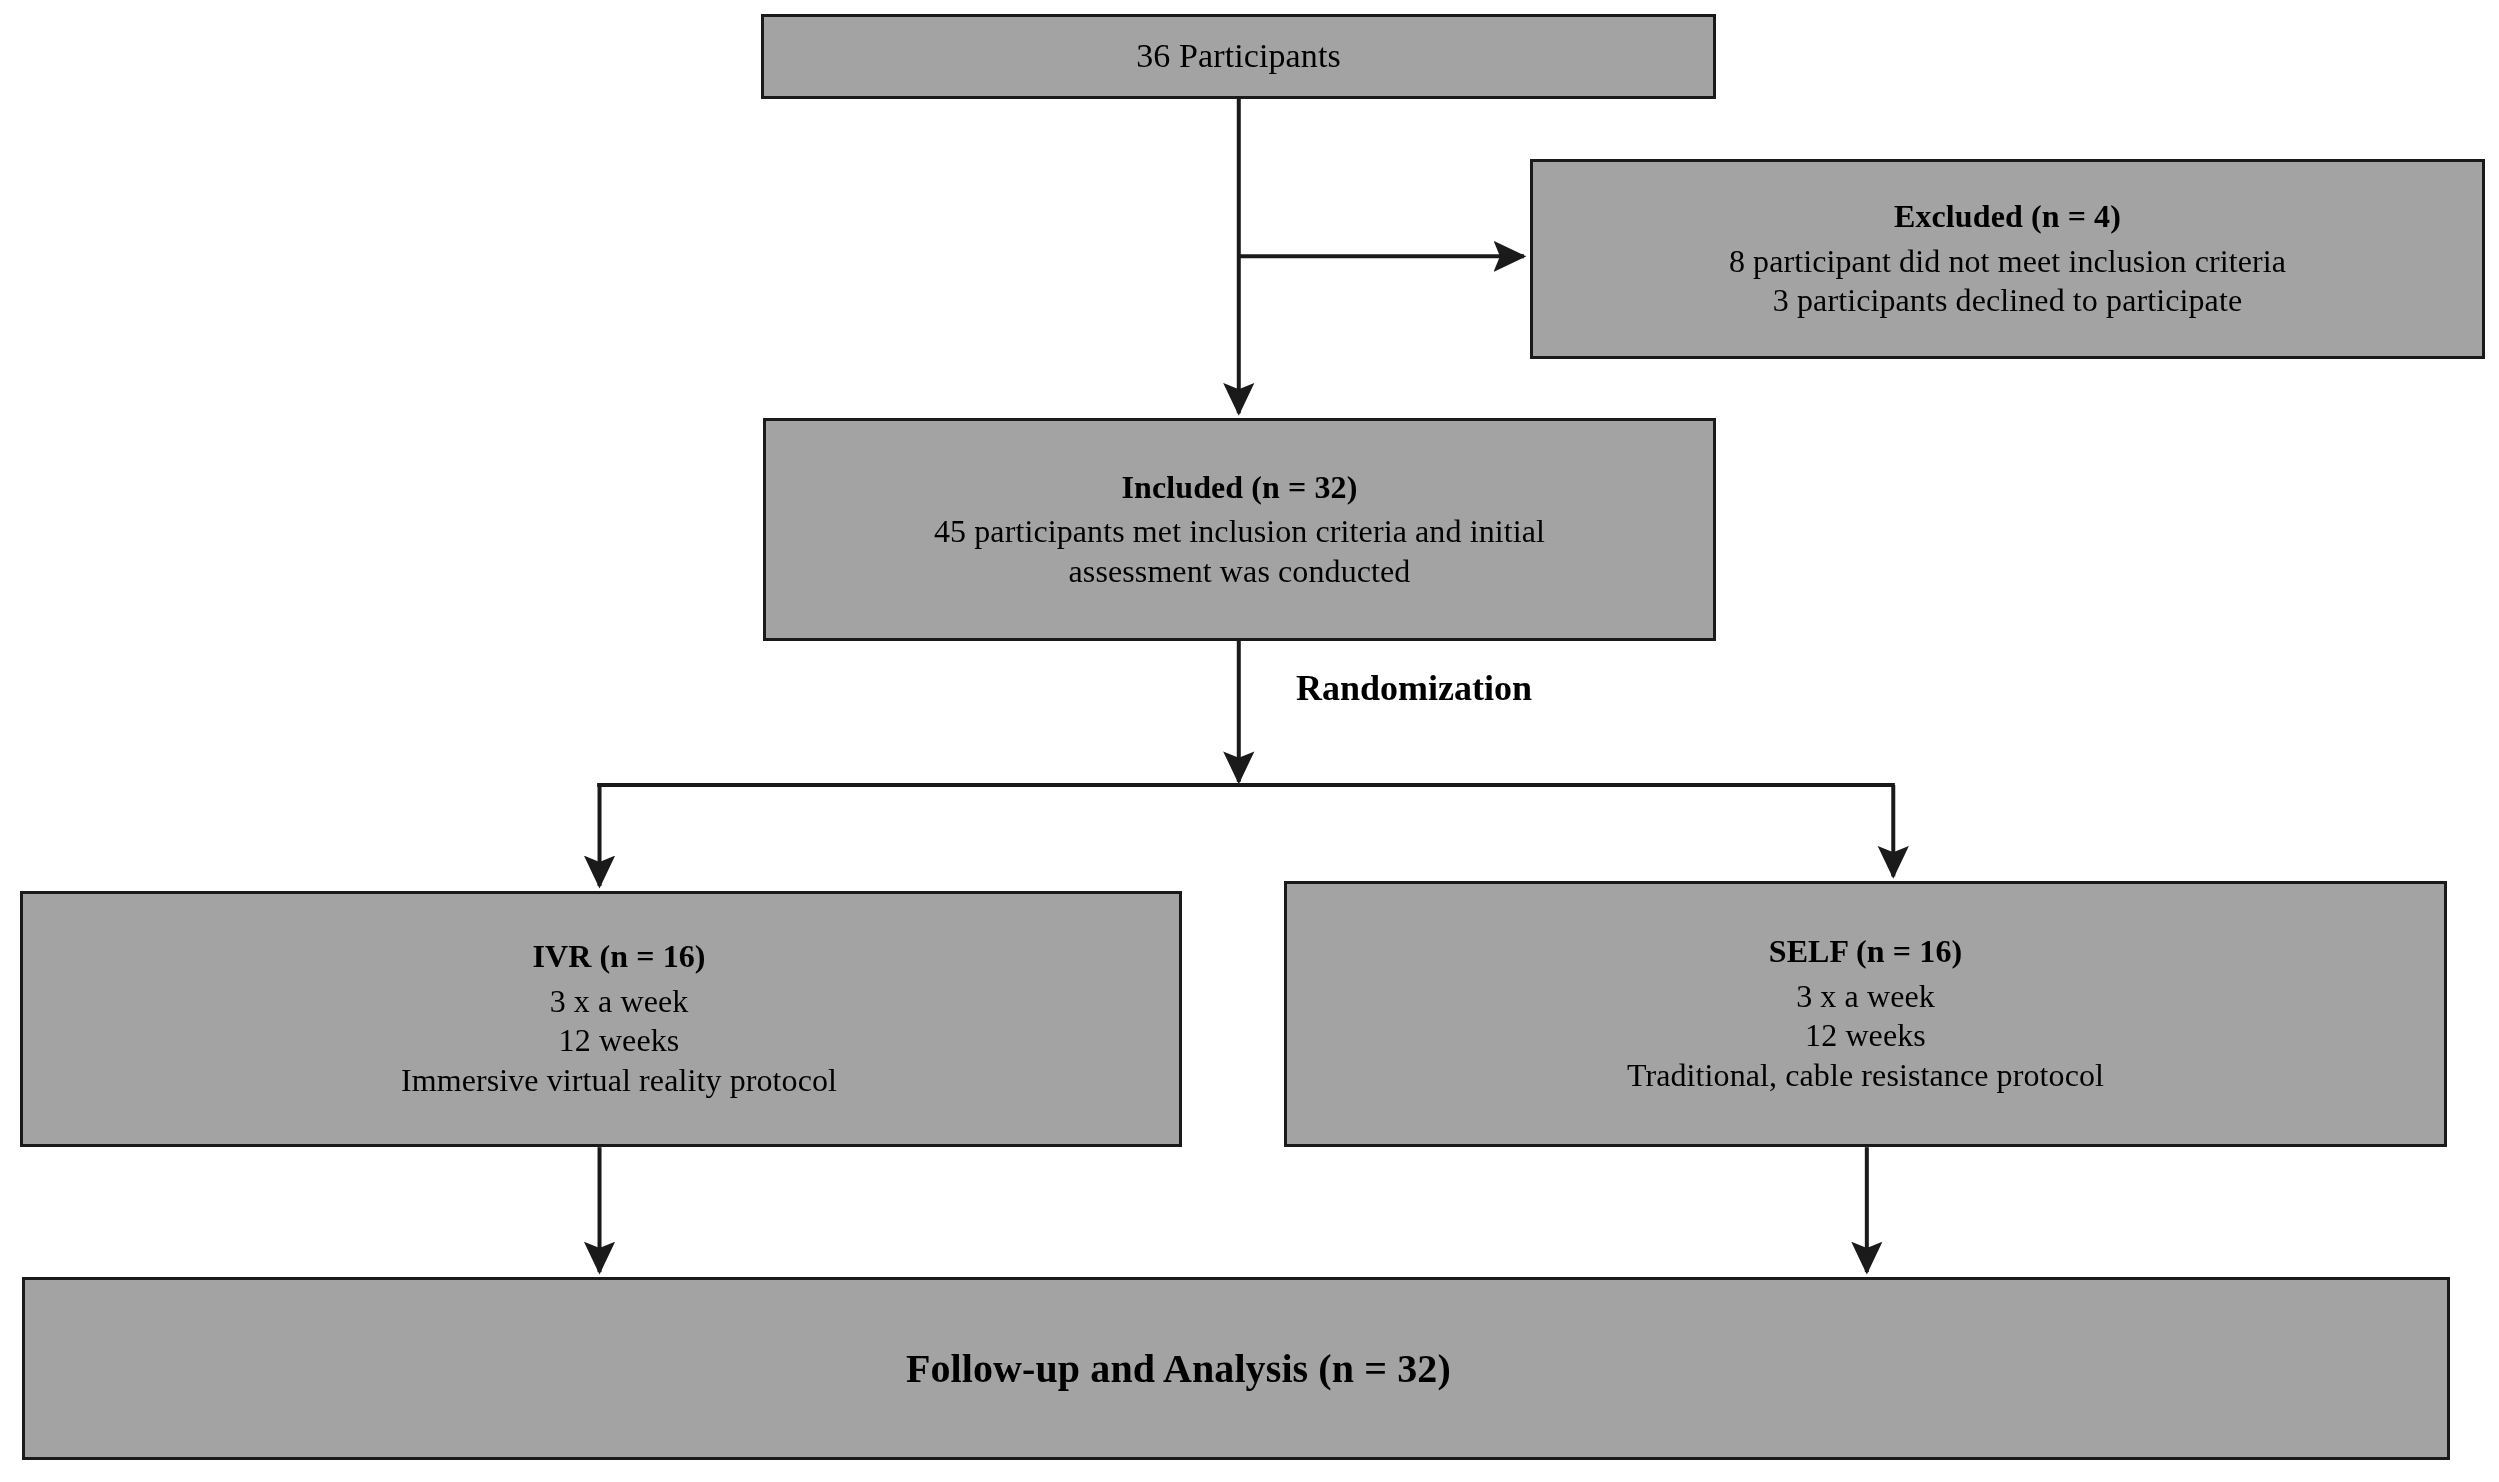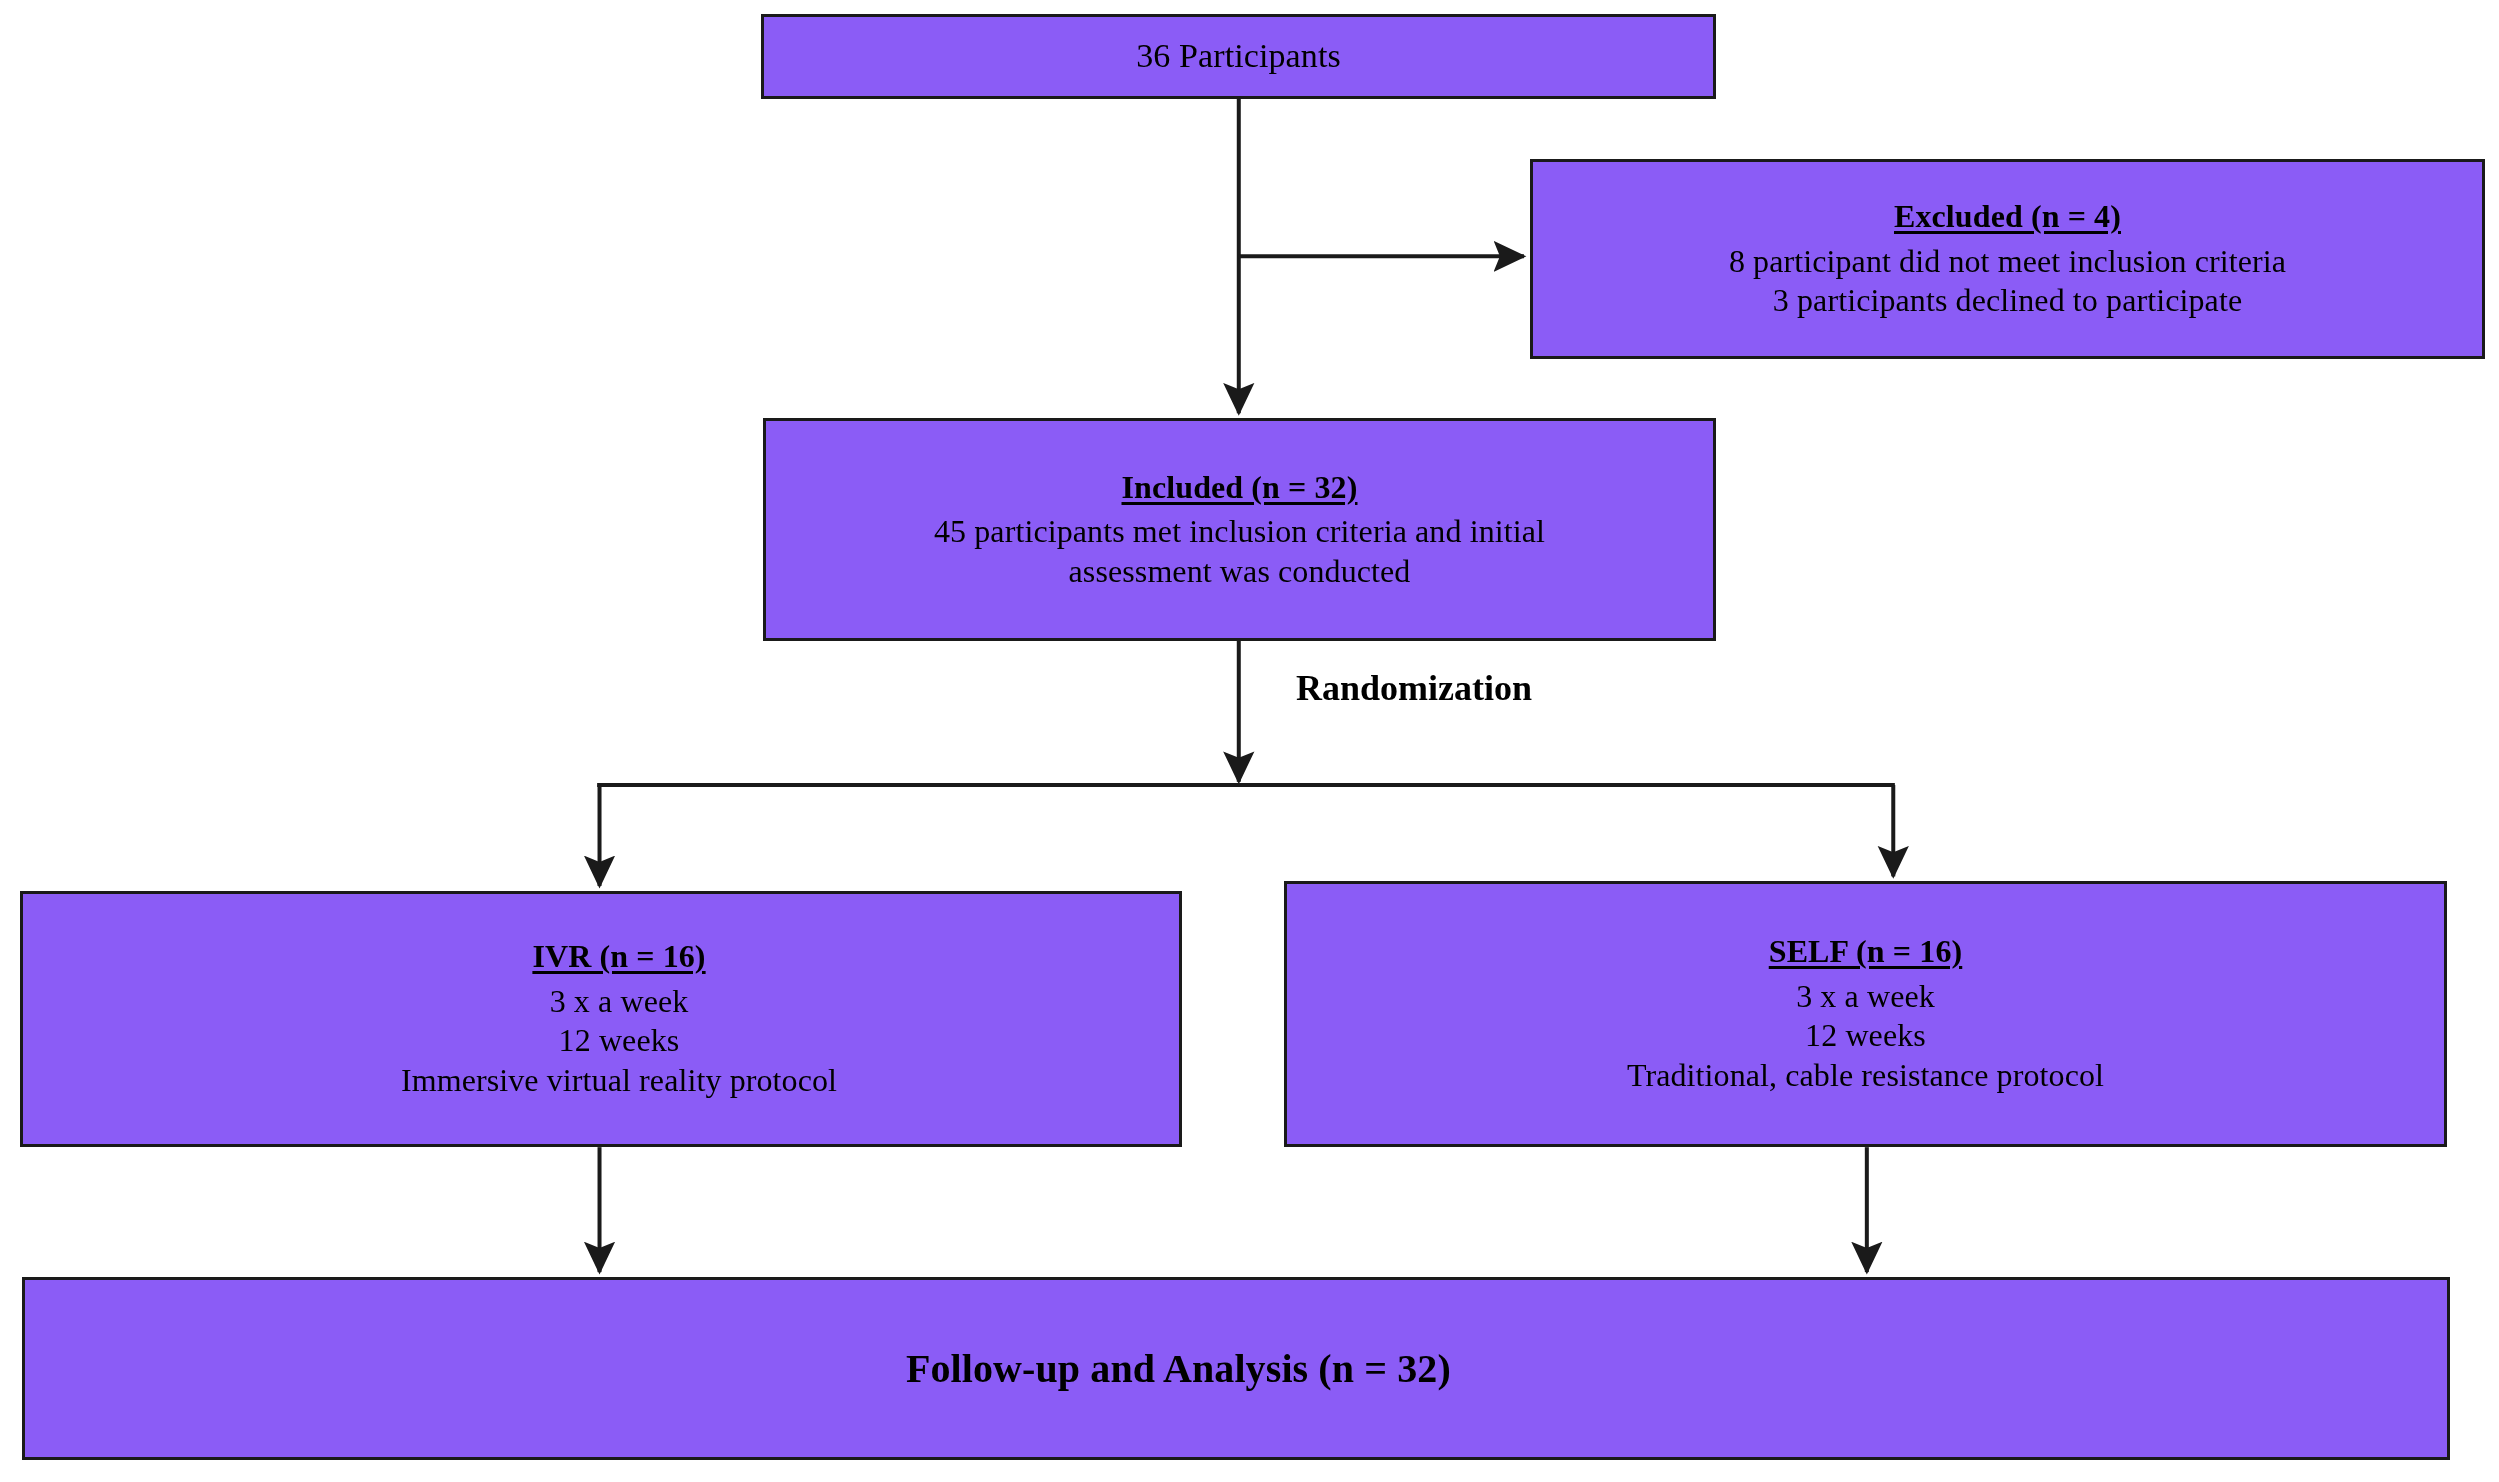--- a/index.html
+++ b/index.html
@@ -20,39 +20,38 @@
     position: absolute;
     left: 0;
     top: 0;
     width: 2500px;
     height: 1482px;
     pointer-events: none;
   }
   .node {
     position: absolute;
     box-sizing: border-box;
-    background: #8b5cf6;
+    background: #a3a3a3;
     border: 3.2px solid #1a1a1a;
     display: flex;
     flex-direction: column;
     align-items: center;
     justify-content: center;
     text-align: center;
     z-index: 2;
   }
   .node .line {
     display: block;
     font-size: 32px;
     line-height: 1.24;
     white-space: nowrap;
     letter-spacing: 0.1px;
   }
   .node .hdr {
     font-weight: bold;
-    text-decoration: underline;
     text-decoration-thickness: 3.2px;
     text-underline-offset: 4px;
     margin-bottom: 4.8px;
   }
   .node .plain {
     font-weight: normal;
   }
 
   
   #node-participants {

